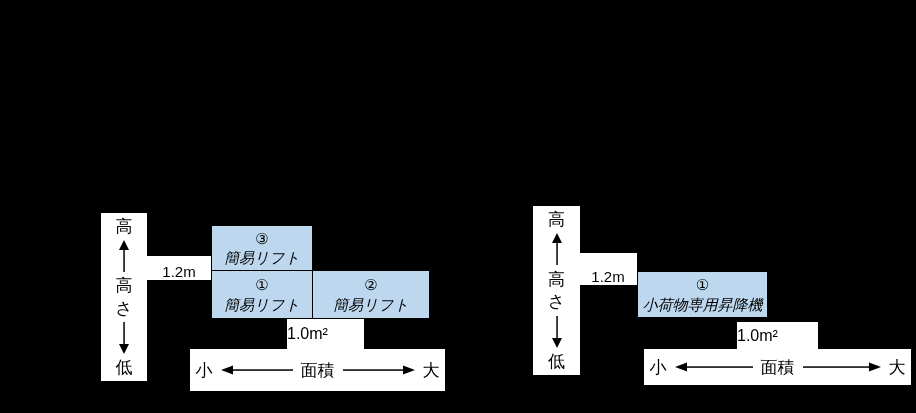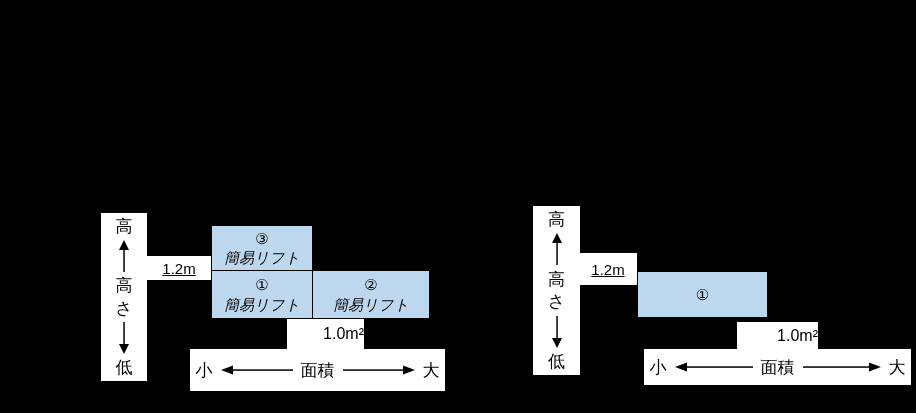--- a/index.html
+++ b/index.html
@@ -13,22 +13,22 @@
     box-sizing:border-box;display:flex;flex-direction:column;
     align-items:center;justify-content:center;line-height:1.3;
   }
   .bluebox .num{font-size:15px;}
   .bluebox .lbl{font-size:15px;white-space:nowrap;font-style:italic;}
   .yaxis{
     display:flex;flex-direction:column;align-items:center;
     justify-content:space-between;padding:5px 0;font-size:17px;
   }
   .yaxis span{display:block;line-height:1;}
-  .strip{display:flex;align-items:center;justify-content:center;font-size:15px;text-decoration:underline;}
-  .areabox{display:flex;align-items:center;justify-content:flex-end;font-size:16px;}
+  .strip{display:flex;align-items:flex-end;justify-content:center;font-size:15px;}
+  .areabox{display:flex;align-items:center;justify-content:flex-start;font-size:16px;}
   .xaxis{
     display:flex;align-items:center;justify-content:center;
     gap:8px;font-size:17px;white-space:nowrap;
   }
   svg{display:block;}
 </style>
 </head>
 <body>
 
 <div class="canvas">
@@ -114,20 +114,21 @@
       </span>
       <span>低</span>
     </div>
 
     <div class="wbox strip" style="left:579px;top:253px;width:58px;height:32px;">
       <span>1.2m</span>
     </div>
 
     <div class="bluebox" style="left:637px;top:271px;width:131px;height:47px;">
       <span class="num">①</span>
+      <span class="lbl">小荷物専用昇降機</span>
     </div>
 
     <div class="wbox areabox" style="left:737px;top:322px;width:81px;height:27px;">
       <span>1.0m²</span>
     </div>
 
     <div class="wbox xaxis" style="left:644px;top:349px;width:267px;height:36px;">
       <span>小</span>
       <span>
         <svg width="78" height="12" viewBox="0 0 78 12">

